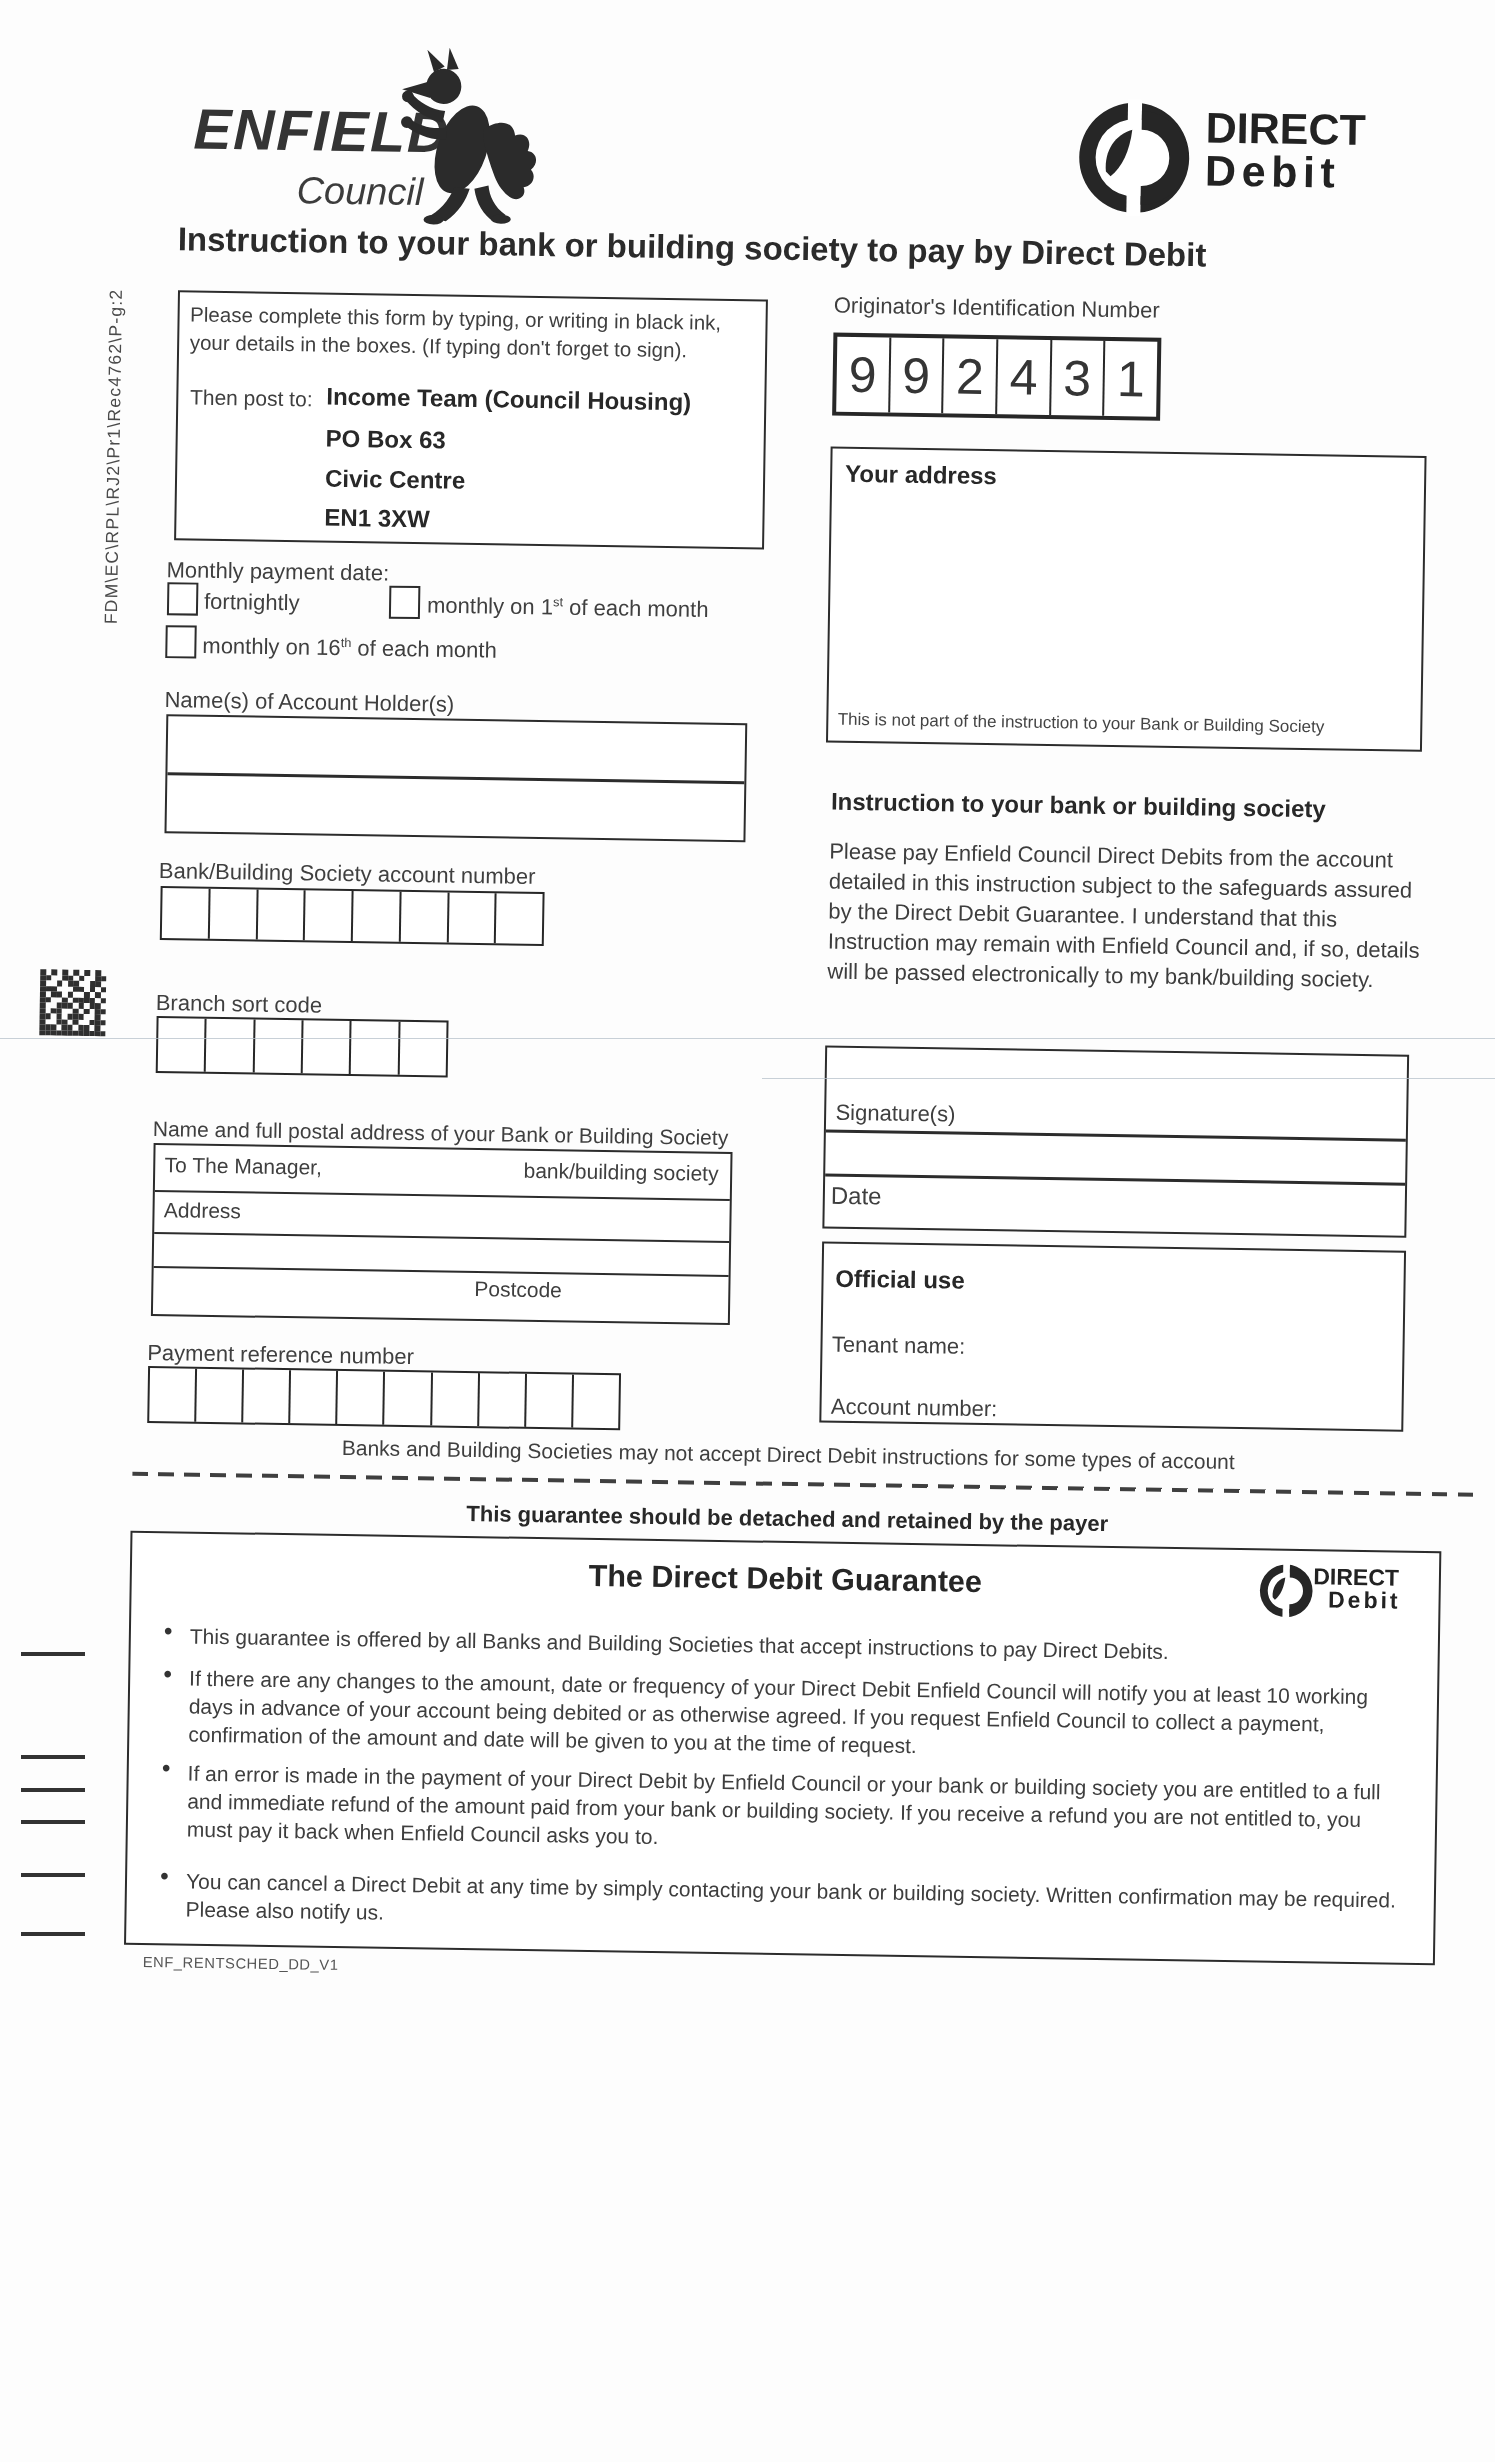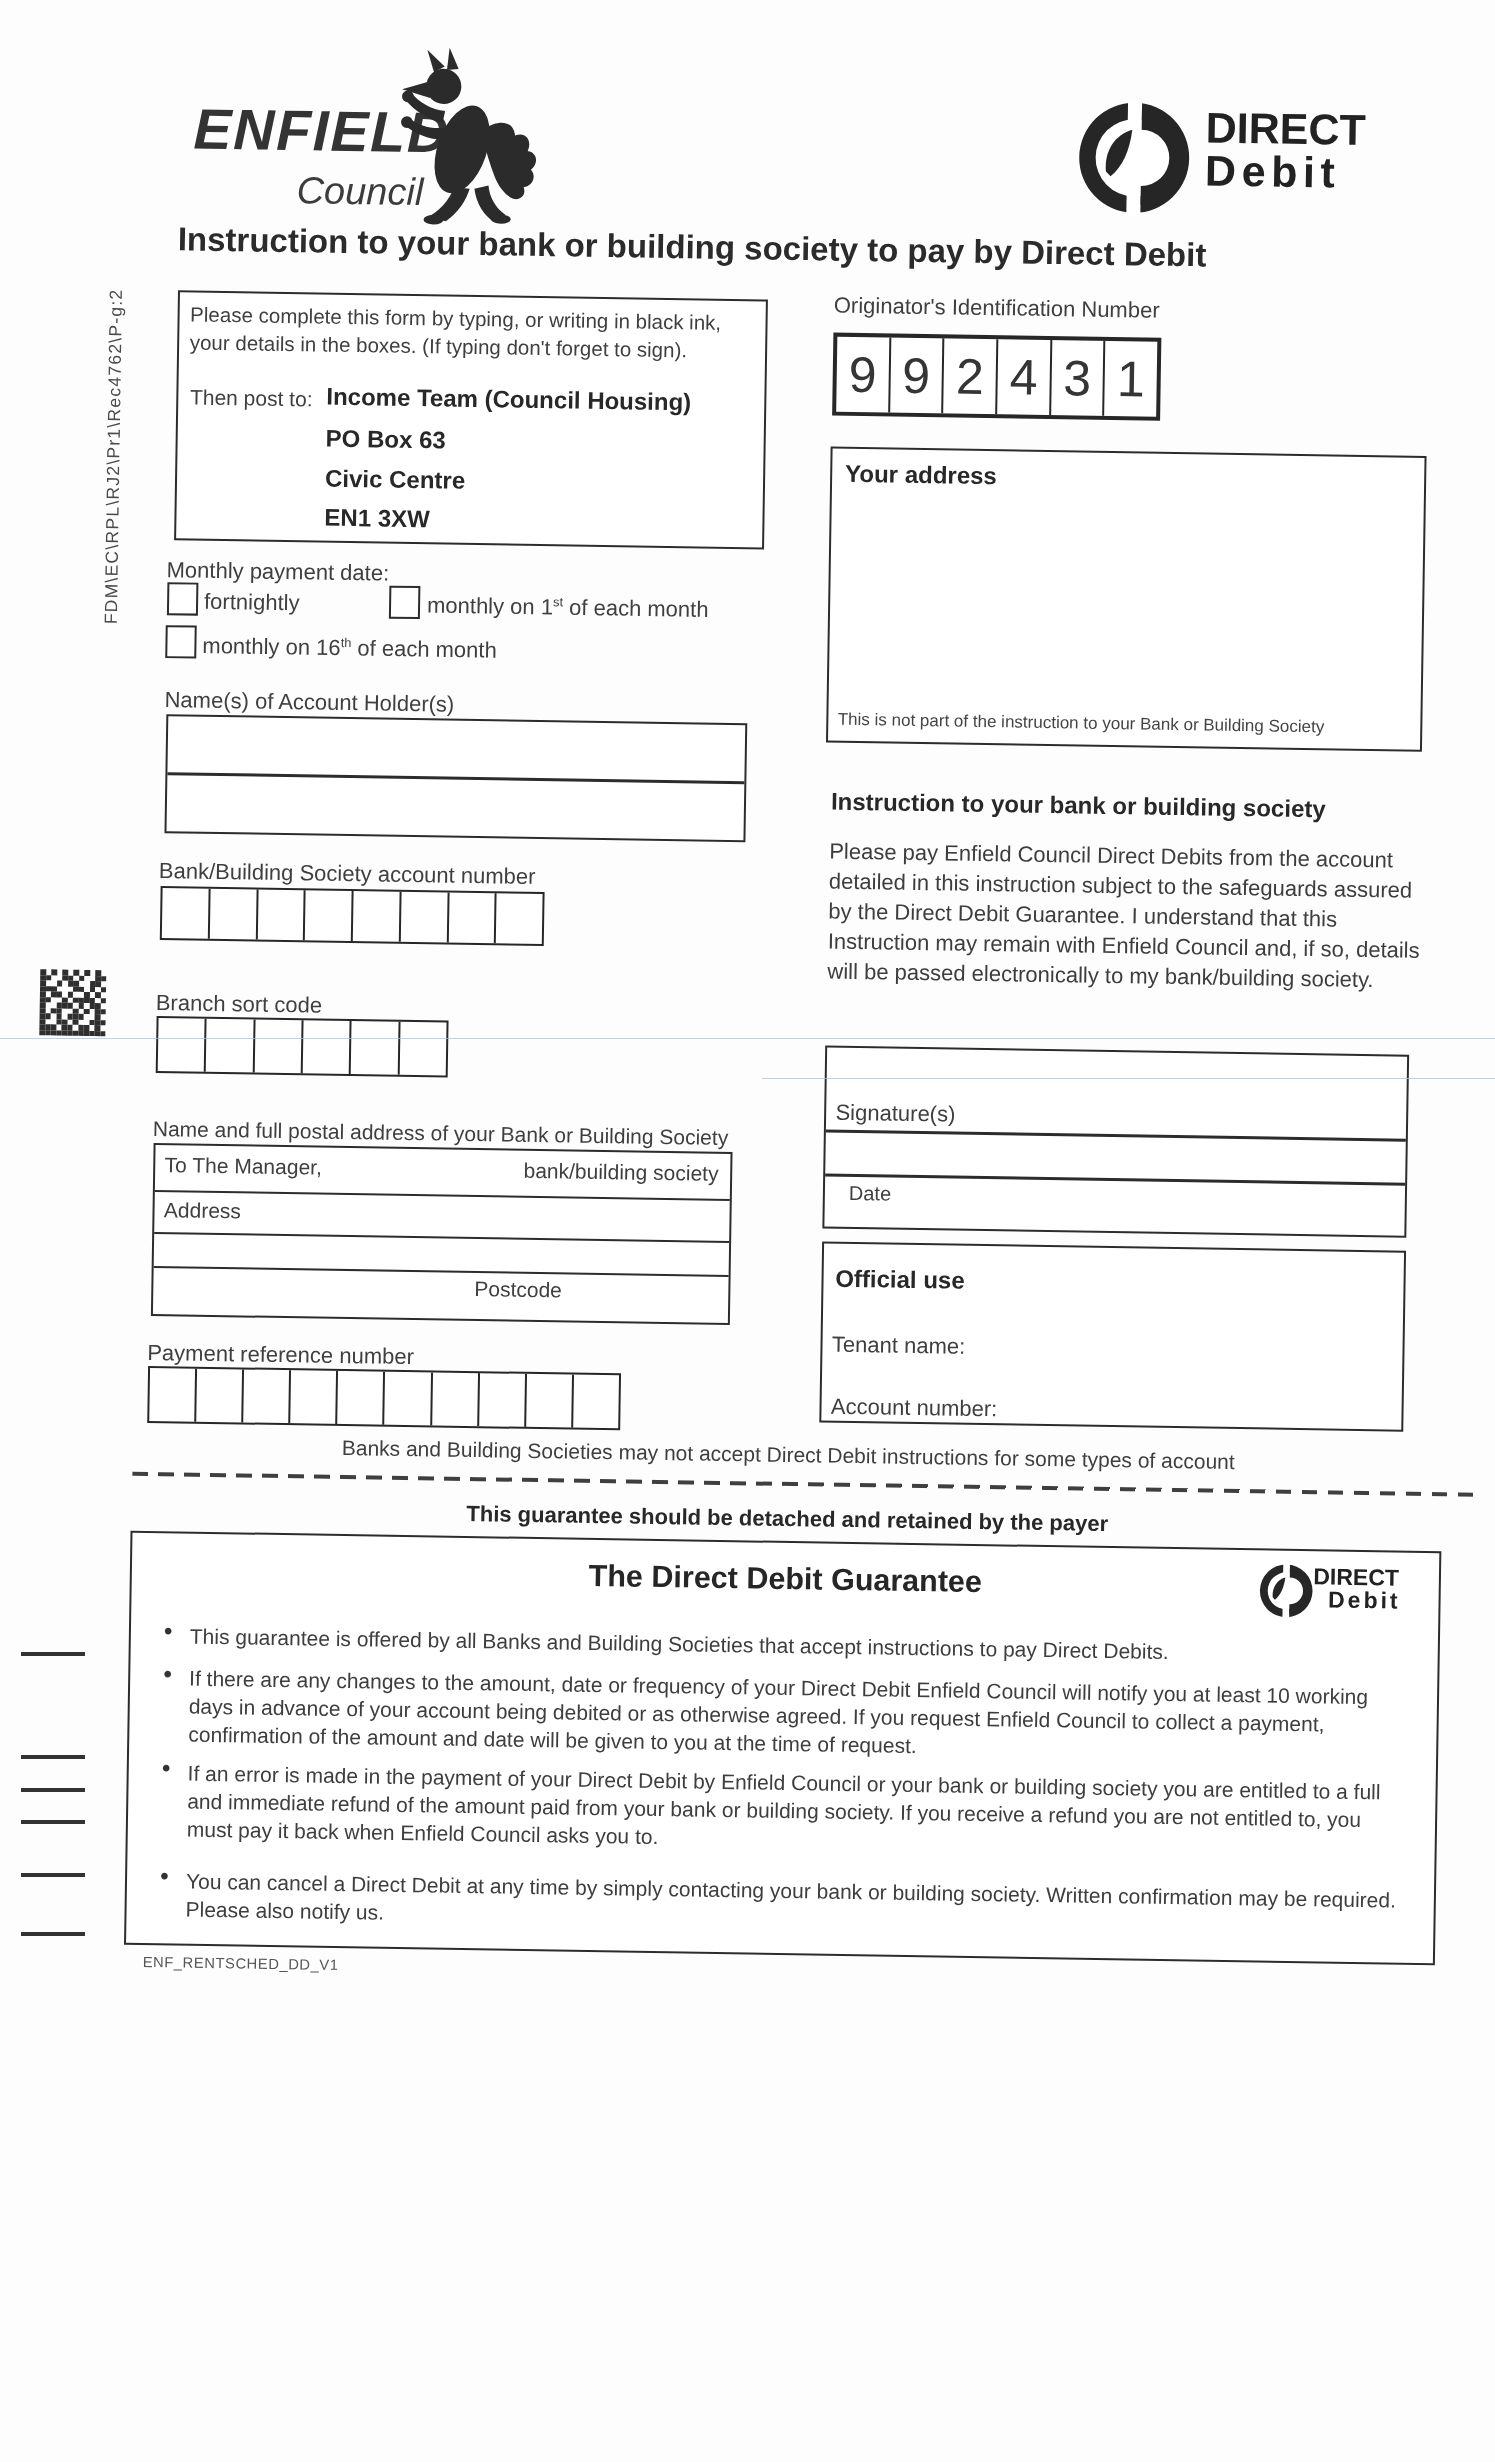--- a/index.html
+++ b/index.html
@@ -154,21 +154,21 @@
       <div class="abs lbl" style="left:321px;top:127px;font-size:21px;">Postcode</div>
     </div>
 
     <div class="abs b" style="left:843px;top:775px;font-size:24px;">Instruction to your bank or building society</div>
     <div class="abs para" style="left:842px;top:824px;width:595px;">Please pay Enfield Council Direct Debits from the account detailed in this instruction subject to the safeguards assured by the Direct Debit Guarantee. I understand that this Instruction may remain with Enfield Council and, if so, details will be passed electronically to my bank/building society.</div>
 
     <div class="box" style="left:841px;top:1033px;width:580px;height:179px;">
       <div class="abs lbl" style="left:9.4px;top:52px;font-size:22px;">Signature(s)</div>
       <div class="hdiv" style="top:82px;"></div>
       <div class="hdiv" style="top:126px;"></div>
-      <div class="abs lbl" style="left:24px;top:134px;font-size:20px;">Date</div>
+      <div class="abs lbl" style="left:6px;top:134px;font-size:24px;">Date</div>
     </div>
 
     <div class="box" style="left:841px;top:1229px;width:580px;height:177px;border-width:2.3px;overflow:hidden;">
       <div class="abs b" style="left:11.7px;top:21px;font-size:24px;">Official use</div>
       <div class="abs lbl" style="left:9.4px;top:88px;">Tenant name:</div>
       <div class="abs lbl" style="left:9.4px;top:150px;">Account number:</div>
     </div>
 
     <div class="abs lbl" style="left:168px;top:1338px;">Payment reference number</div>
     <div class="cellgrid" style="left:169px;top:1364px;width:469px;height:53px;">

